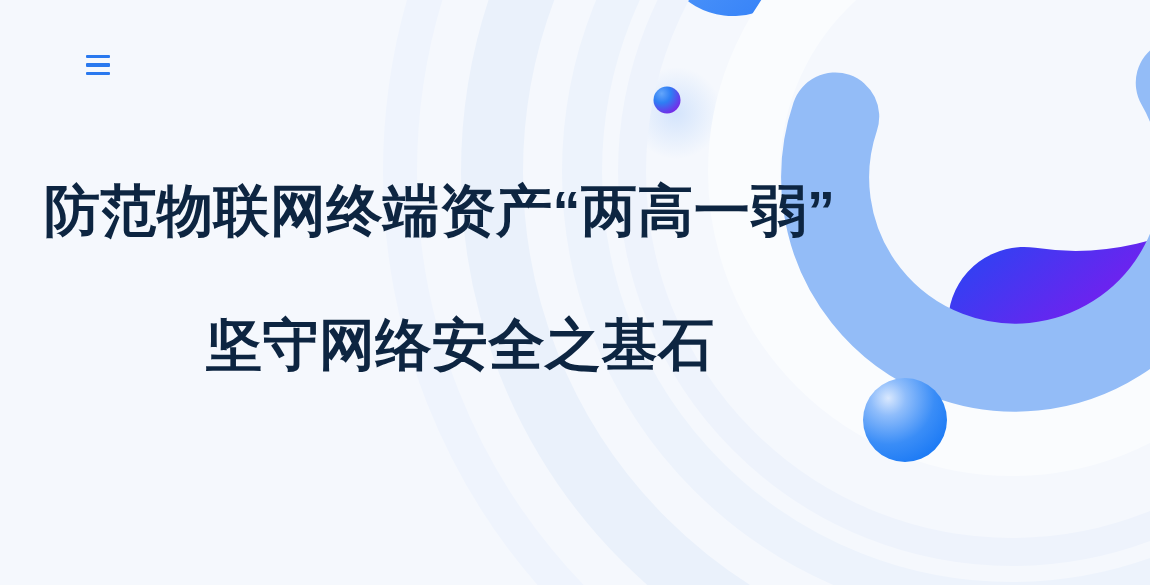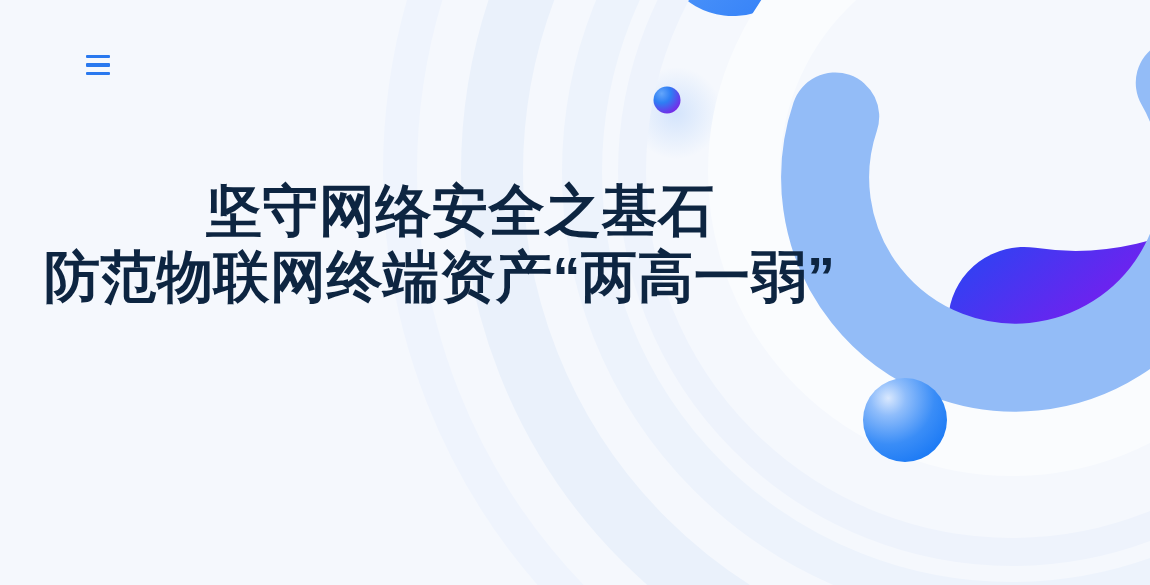--- a/index.html
+++ b/index.html
@@ -142,17 +142,17 @@
     <circle cx="667" cy="100" r="13.5" fill="url(#smallSphereGrad)"></circle>
   </svg>
 
   <button id="menu-button" aria-label="菜单">
     <span class="bar"></span>
     <span class="bar"></span>
     <span class="bar"></span>
   </button>
 
   <div id="title-block">
+    <div id="title-line-1" class="title-line">防范物联网终端资产“两高一弱”</div>
     <div id="title-line-2" class="title-line">坚守网络安全之基石</div>
-    <div id="title-line-1" class="title-line">防范物联网终端资产“两高一弱”</div>
   </div>
 
 </div>
 
 </body></html>

